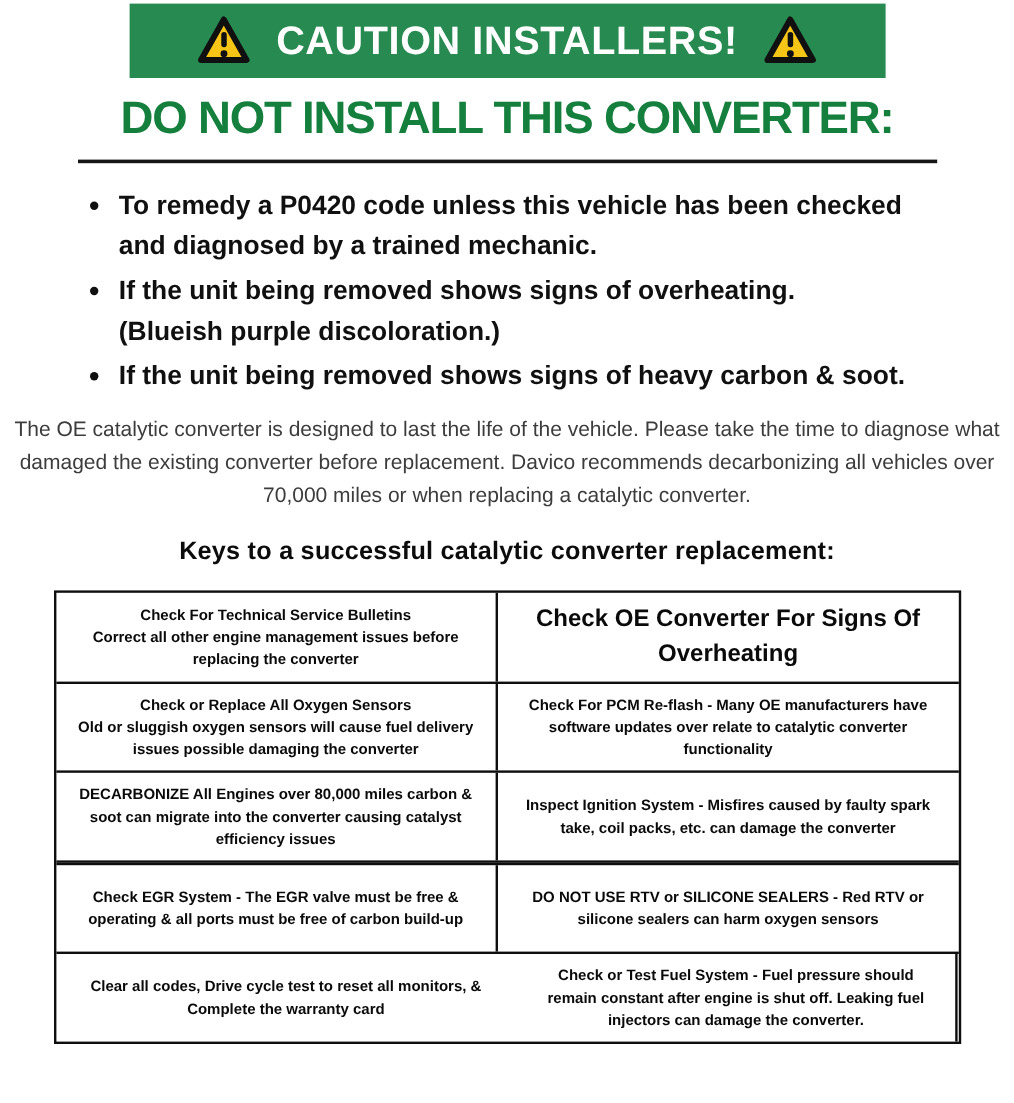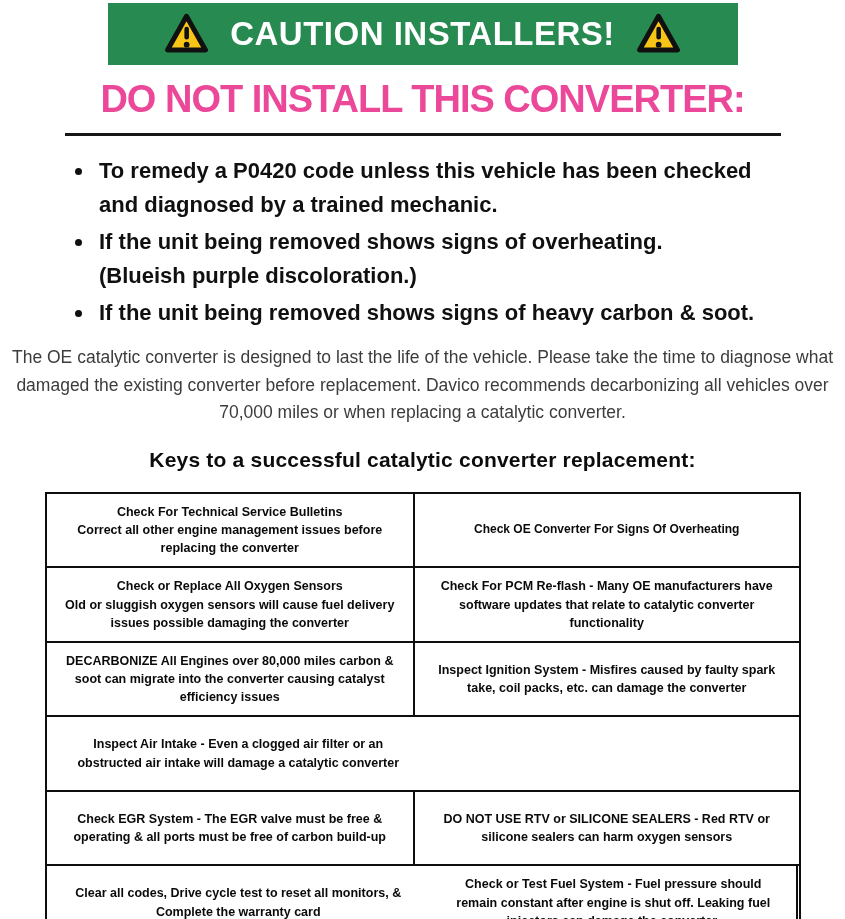--- a/index.html
+++ b/index.html
@@ -34,21 +34,21 @@
     white-space: nowrap;
   }
   .tri-icon { display: inline-flex; }
   
   .title {
     margin-top: 13px;
     text-align: center;
     font-size: 38px;
     font-weight: 800;
     letter-spacing: -1px;
-    color: #ec4899;
+    color: #15803d;
   }
   .title-divider {
     width: 716px;
     height: 0;
     border-top: 3px solid #161616;
     margin: 12px auto 0 auto;
   }
   
   .warnings {
     margin: 18px 0 0 95px;
@@ -100,21 +100,21 @@
     text-align: center;
     padding: 8px 16px;
     font-size: 12.5px;
     font-weight: 700;
     line-height: 1.45;
     color: #0a0a0a;
     white-space: pre-line;
   }
   .t-cell.left  { width: 49%; border-right: 2px solid #0e0e0e; }
   .t-cell.right { width: 51%; }
-  .t-cell.big   { font-size: 12px; border-radius: 21px; }
+  .t-cell.big   { font-size: 20px; border-radius: 21px; }
 </style>
 </head>
 <body>
 
 <div class="page">
 
   <div class="banner">
     <span class="tri-icon">
       <svg viewBox="0 0 64 64" width="47" height="45" aria-hidden="true">
         <path d="M32 6 L59 54 H5 Z" fill="#f7c515" stroke="#101010" stroke-width="7" stroke-linejoin="round"></path>
@@ -147,28 +147,27 @@
 
   <div class="keys-table">
     <div class="t-row">
       <div class="t-cell left">Check For Technical Service Bulletins
 Correct all other engine management issues before replacing the converter</div>
       <div class="t-cell right big">Check OE Converter For Signs Of Overheating</div>
     </div>
     <div class="t-row">
       <div class="t-cell left">Check or Replace All Oxygen Sensors
 Old or sluggish oxygen sensors will cause fuel delivery issues possible damaging the converter</div>
-      <div class="t-cell right">Check For PCM Re-flash - Many OE manufacturers have software updates that relate to catalytic converter functionality</div>
+      <div class="t-cell right">Check For PCM Re-flash - Many OE manufacturers have software updates over relate to catalytic converter functionality</div>
     </div>
     <div class="t-row">
       <div class="t-cell left">DECARBONIZE All Engines over 80,000 miles carbon &amp; soot can migrate into the converter causing catalyst efficiency issues</div>
       <div class="t-cell right">Inspect Ignition System - Misfires caused by faulty spark take, coil packs, etc. can damage the converter</div>
     </div>
     <div class="t-row">
-      <div class="t-cell right">Inspect Air Intake - Even a clogged air filter or an obstructed air intake will damage a catalytic converter</div>
     </div>
     <div class="t-row">
       <div class="t-cell left">Check EGR System - The EGR valve must be free &amp; operating &amp; all ports must be free of carbon build-up</div>
       <div class="t-cell right">DO NOT USE RTV or SILICONE SEALERS - Red RTV or silicone sealers can harm oxygen sensors</div>
     </div>
     <div class="t-row">
       <div class="t-cell right">Clear all codes,  Drive cycle test to reset all monitors, &amp; Complete the warranty card</div>
       <div class="t-cell left">Check or Test Fuel System - Fuel pressure should remain constant after engine is shut off.  Leaking fuel injectors can damage the converter.</div>
     </div>
   </div>

